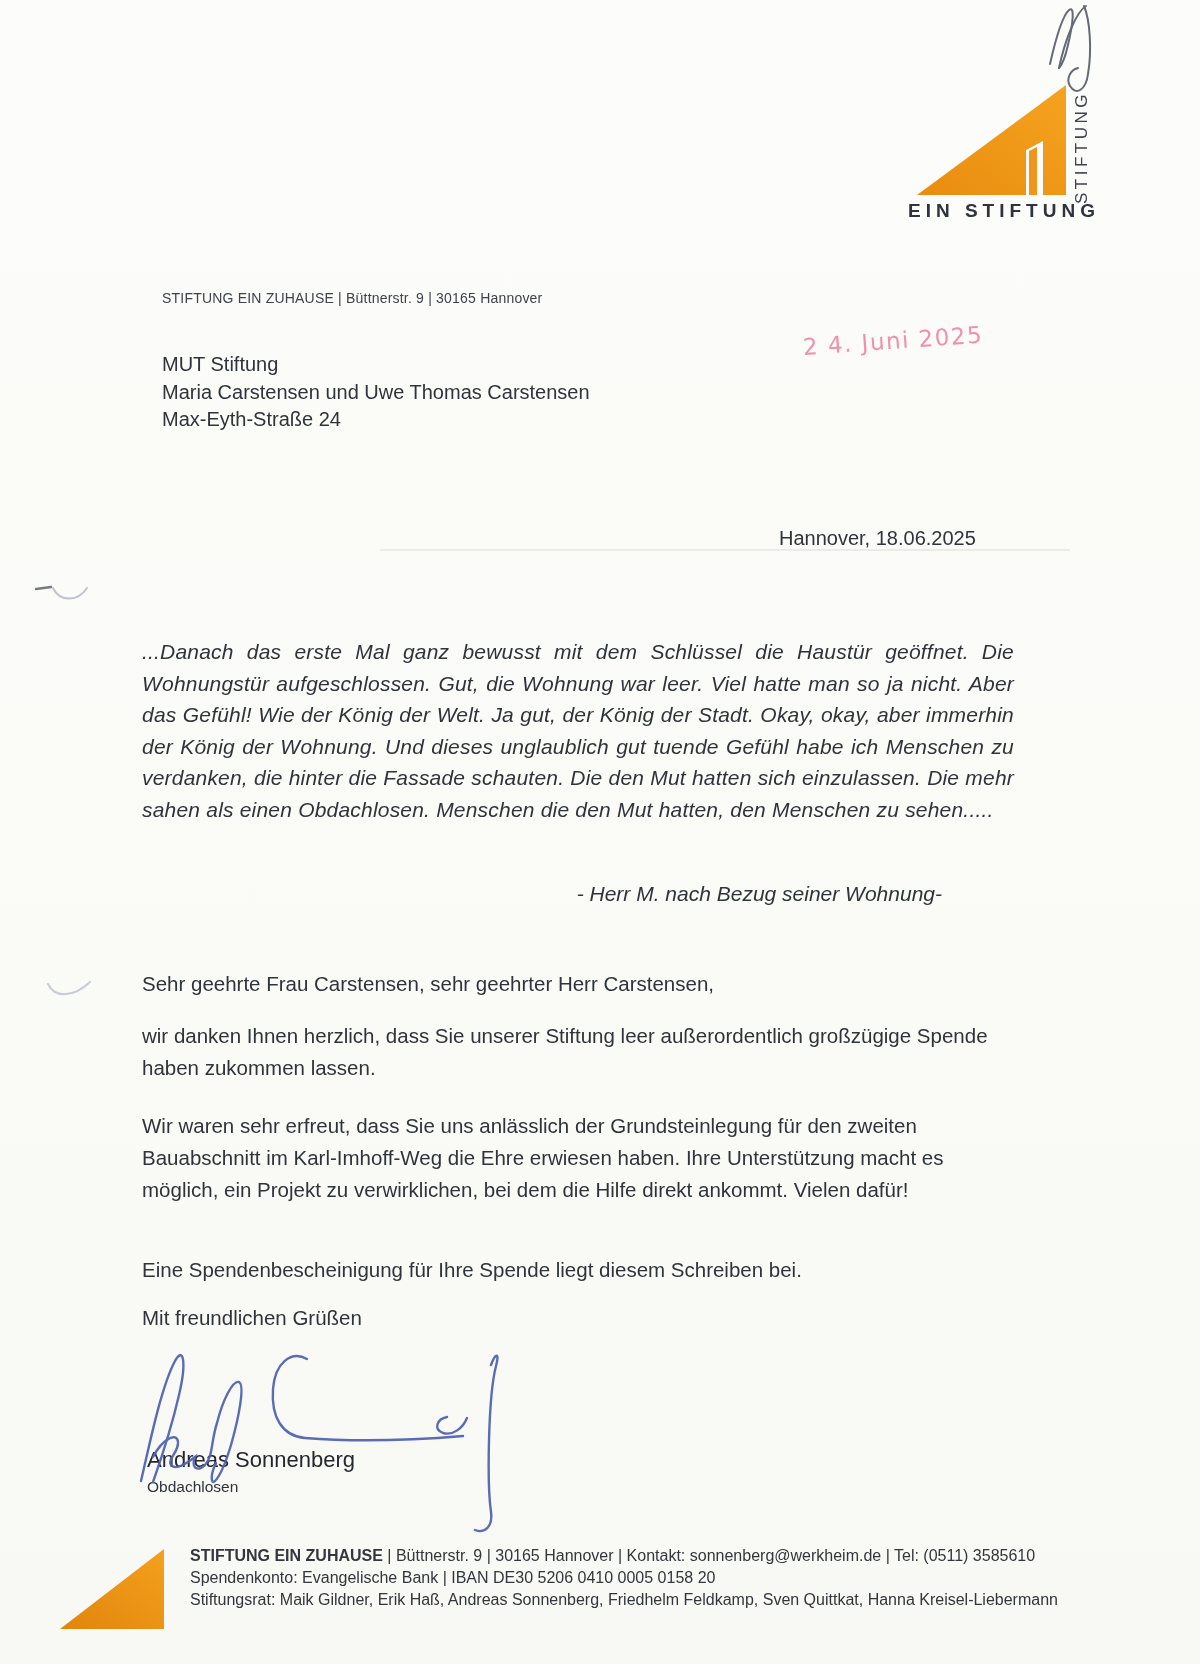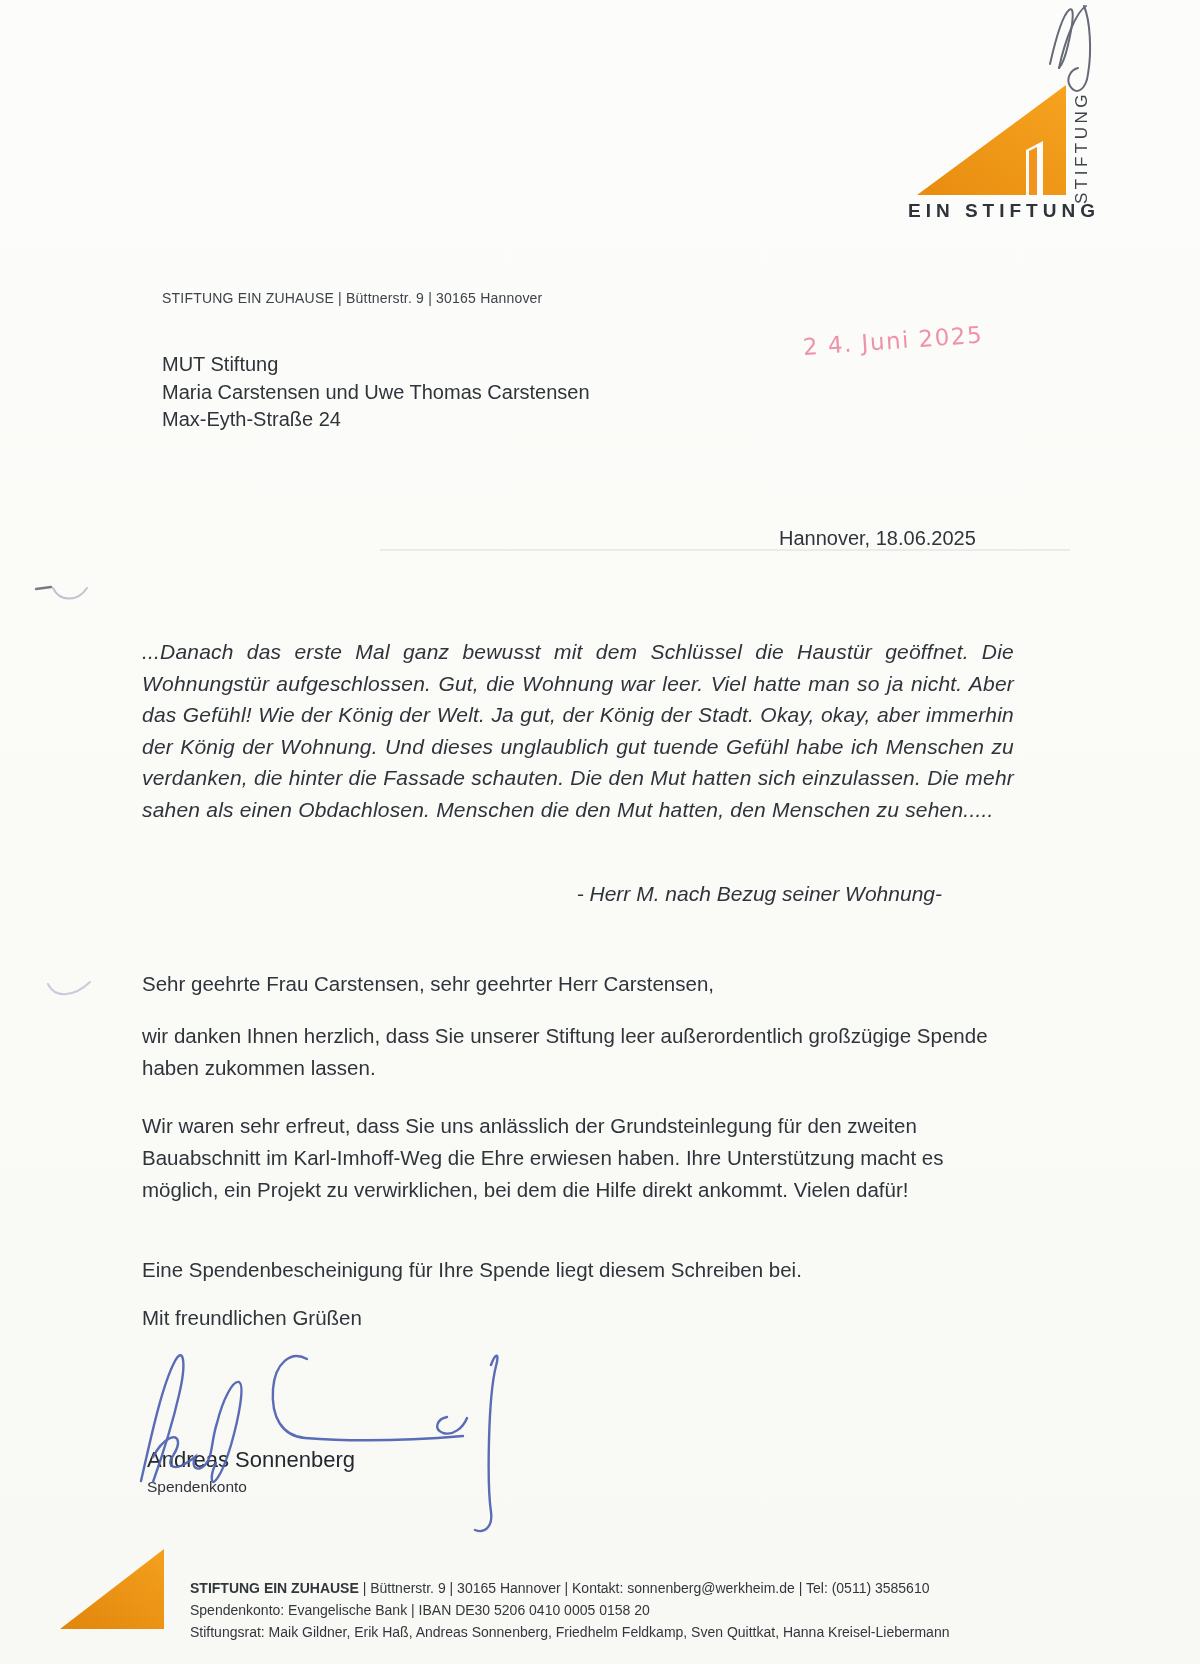--- a/index.html
+++ b/index.html
@@ -56,21 +56,21 @@
   .p3 { top:1254px; }
   .closing { left:142px; top:1306px; font-size:20.5px; color:#2f343b; }
 
   
   .signature { left:125px; top:1335px; z-index:3; pointer-events:none; }
   .signer-name { left:147px; top:1447px; font-size:22px; color:#23272e; z-index:2; }
   .signer-title { left:147px; top:1478px; font-size:15.5px; color:#2f343b; z-index:2; }
 
   
   .footer-tri { left:60px; top:1547px; }
-  .footer { left:190px; top:1577px; width:990px; font-size:14px; line-height:22px; color:#32373d; }
+  .footer { left:190px; top:1545px; width:990px; font-size:16px; line-height:22px; color:#32373d; }
   .footer .b { font-weight:bold; }
 </style>
 </head>
 <body>
 
 <div class="page">
 
   <div class="abs logo-svg">
     <svg width="230" height="230" viewBox="0 0 230 230">
       <defs>
@@ -133,21 +133,21 @@
   <svg class="abs signature" width="400" height="210" viewBox="0 0 400 210">
     <g fill="none" stroke="#5265b2" stroke-width="2.4" stroke-linecap="round" opacity=".95">
       <path d="M16,146 C24,112 36,52 50,26 C58,11 62,26 54,60 C46,95 34,130 28,147"></path>
       <path d="M28,122 C38,103 52,97 53,107 C54,117 42,124 46,130 C51,136 62,128 70,122 C66,133 72,137 80,130 C88,122 86,106 92,88 C98,64 108,45 114,47 C120,50 114,82 106,110 C100,130 94,142 90,146 C86,150 85,140 91,128"></path>
       <path d="M182,24 C166,15 150,28 148,54 C146,82 157,101 180,103 C230,107 290,105 338,101"></path>
       <path d="M322,82 C312,84 308,94 318,98 C328,101 338,93 342,83"></path>
       <path d="M366,30 C370,19 375,16 371,31 C363,62 362,150 366,177 C368,191 360,199 350,195"></path>
     </g>
   </svg>
   <div class="abs signer-name">Andreas Sonnenberg</div>
-  <div class="abs signer-title">Spendenkonto</div>
+  <div class="abs signer-title">Obdachlosen</div>
 
   <div class="abs footer-tri">
     <svg width="104" height="82" viewBox="0 0 104 82">
       <defs>
         <linearGradient id="og2" x1="0" y1="1" x2="1" y2="0">
           <stop offset="0" stop-color="#e0860c"></stop>
           <stop offset="1" stop-color="#f5a01d"></stop>
         </linearGradient>
       </defs>
       <polygon points="0,82 104,82 104,2" fill="url(#og2)"></polygon>

